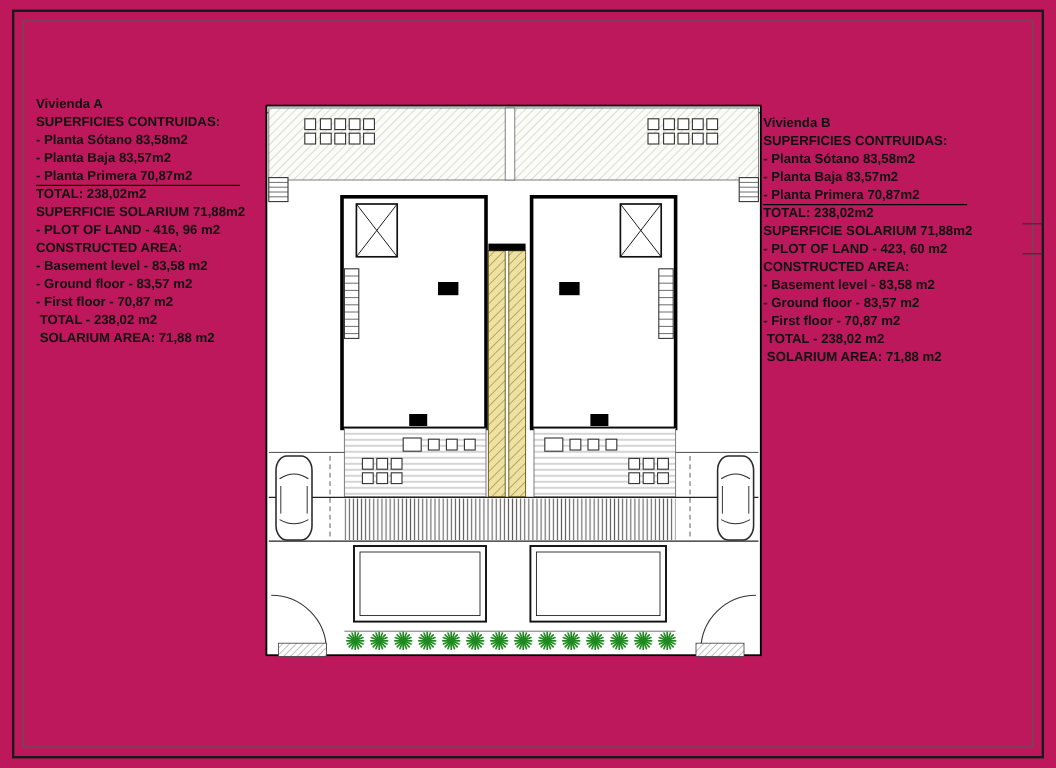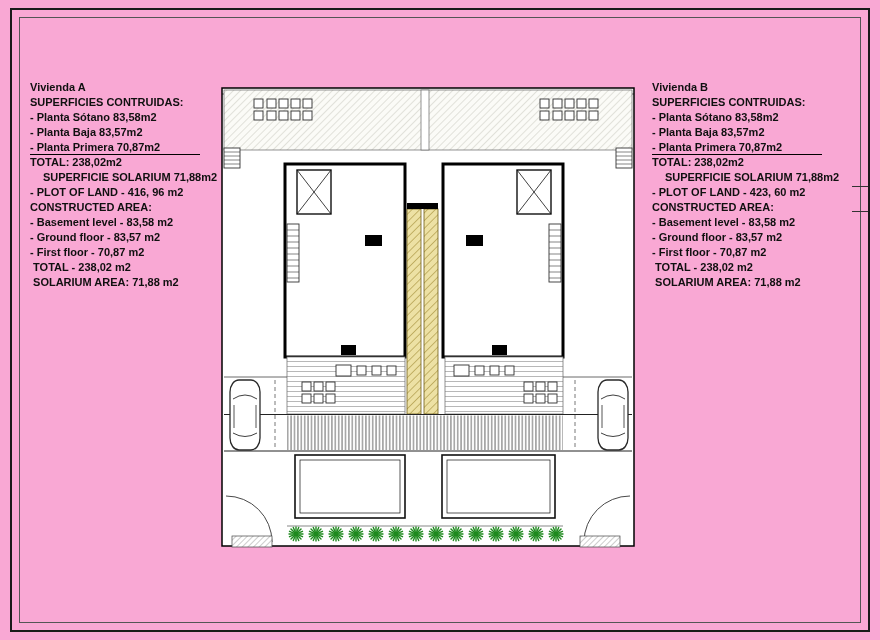--- a/index.html
+++ b/index.html
@@ -1,29 +1,29 @@
 <!DOCTYPE html>
 <html><head>
 <meta charset="utf-8">
 <style>
   * { box-sizing: border-box; }
   html, body { margin: 0; padding: 0; background: #ffffff; }
   .sheet {
-    position: relative; width: 880px; height: 640px; background: #f9a8d4;
+    position: relative; width: 880px; height: 640px; background: #be185d;
     font-family: "Liberation Sans", sans-serif; overflow: hidden; color: #101010;
   }
   .frame-outer { position: absolute; left: 10px; top: 8px; width: 860px; height: 624px; border: 2px solid #1a1a1a; }
   .frame-inner { position: absolute; left: 19px; top: 17px; width: 842px; height: 606px; border: 1px solid #555; }
   .tick { position: absolute; width: 16px; height: 0; border-top: 1.4px solid #333; }
   .panel { position: absolute; top: 80px; width: 200px; }
   .panel p { margin: 0; font-size: 11px; font-weight: 700; line-height: 15px; white-space: pre; }
   .panel-a { left: 30px; }
-  .panel-b { left: 652px; }
+  .panel-b { left: 636px; margin-top: 16px; }
   .gap { margin-top: 15px; }
-  .gap-xl { margin-top: 30px; text-align: center; }
+  .gap-xl { margin-top: 30px; }
   .underlined { position: relative; }
   .underlined::after { content: ""; position: absolute; left: 0; bottom: 0.5px; width: 170px; border-bottom: 1.6px solid #000; }
   .plan-wrap { position: absolute; left: 218px; top: 84px; width: 420px; height: 470px; }
   svg { display: block; }
 </style>
 </head>
 <body>
 
 <div class="sheet">
   <div class="frame-outer"></div>

